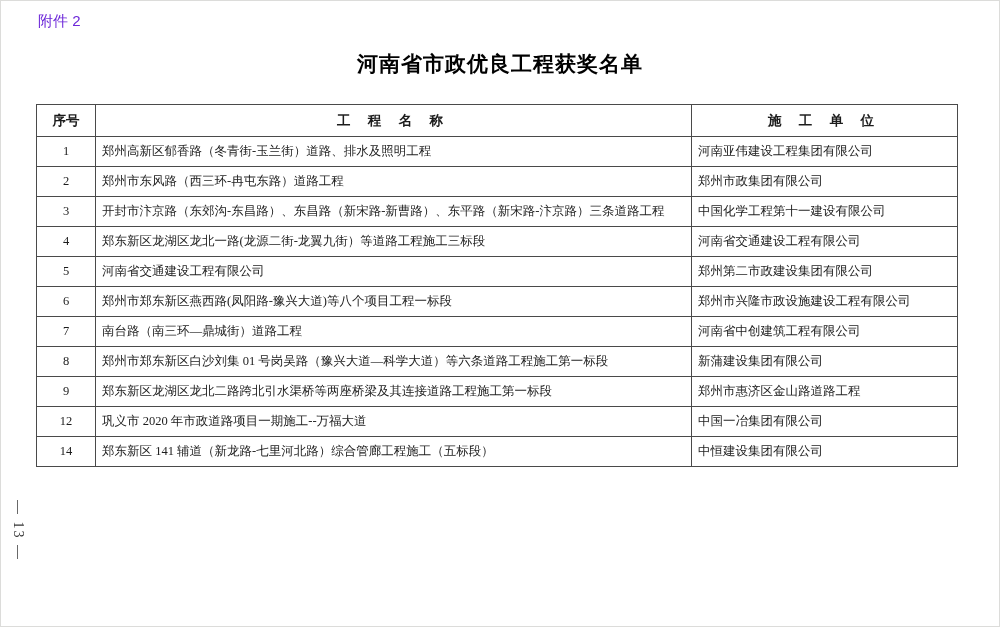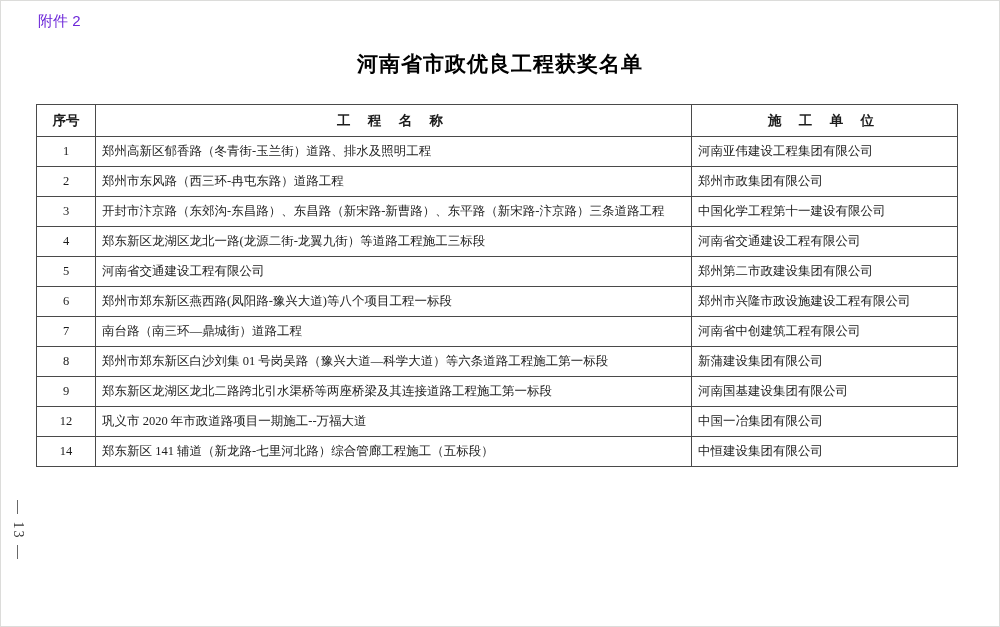--- a/index.html
+++ b/index.html
@@ -163,21 +163,21 @@
 
   <tr>
     <td class="cell-no">8</td>
     <td class="cell-project">郑州市郑东新区白沙刘集 01 号岗吴路（豫兴大道—科学大道）等六条道路工程施工第一标段</td>
     <td class="cell-company">新蒲建设集团有限公司</td>
   </tr>
 
   <tr>
     <td class="cell-no">9</td>
     <td class="cell-project">郑东新区龙湖区龙北二路跨北引水渠桥等两座桥梁及其连接道路工程施工第一标段</td>
-    <td class="cell-company">河南国基建设集团有限公司</td>
+    <td class="cell-company">郑州市惠济区金山路道路工程</td>
   </tr>
 
 
 
   <tr>
     <td class="cell-no">12</td>
     <td class="cell-project">巩义市 2020 年市政道路项目一期施工--万福大道</td>
     <td class="cell-company">中国一冶集团有限公司</td>
   </tr>
 

